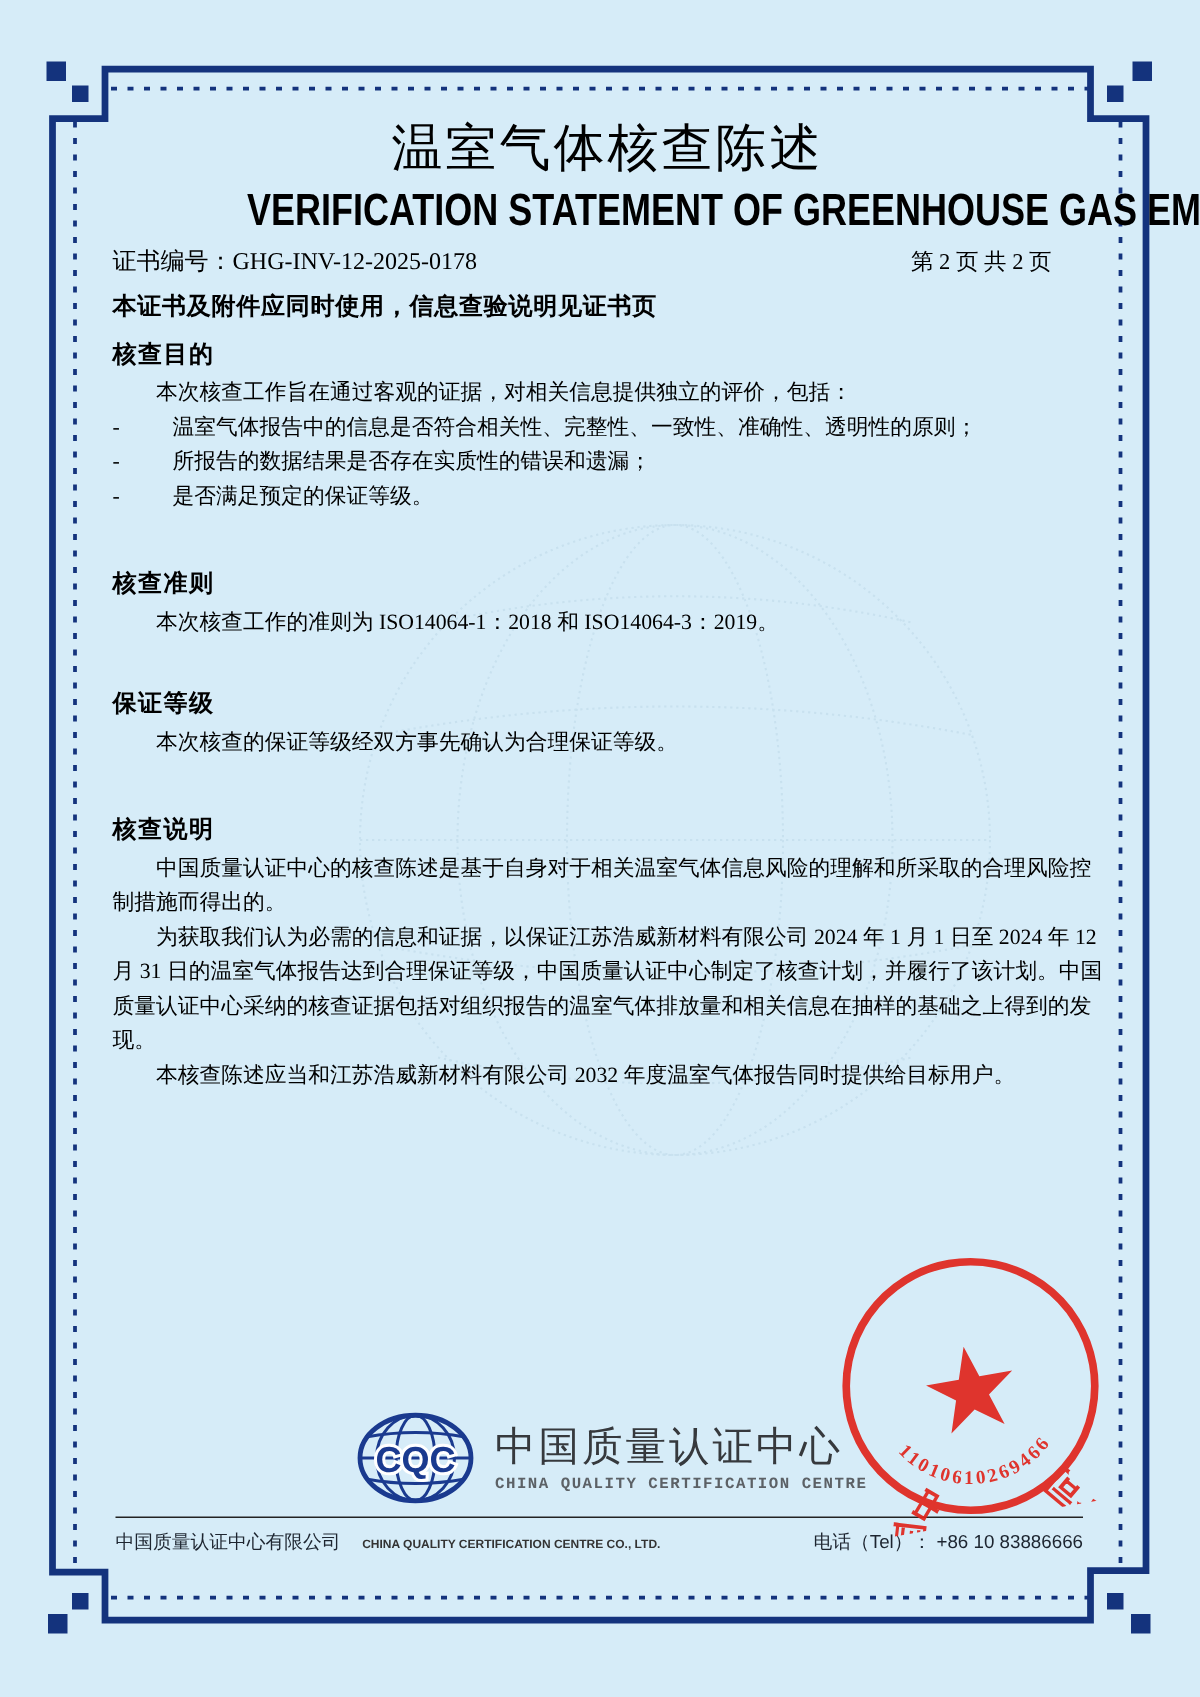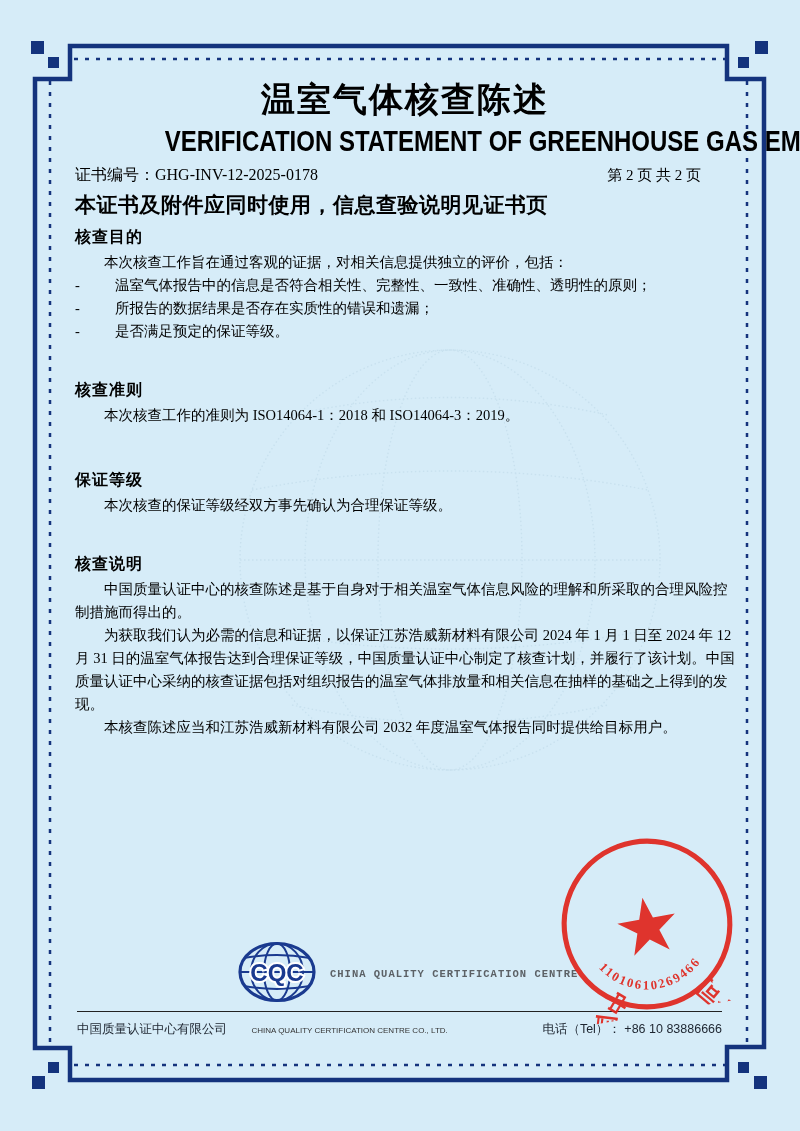--- a/index.html
+++ b/index.html
@@ -10,43 +10,43 @@
     font-family:"Liberation Serif","DejaVu Serif",serif; color:#000;
   }
   svg.frame, svg.watermark { position:absolute; left:0; top:0; }
   svg.watermark { opacity:.55; }
 
   .content { position:absolute; left:75px; top:57px; width:660px; }
 
   .title-cn {
     margin-top:20px; text-align:center;
     font-family:"Liberation Sans","DejaVu Sans",sans-serif;
-    font-weight:bold; font-size:34px; letter-spacing:2px; line-height:44px;
+    font-weight:normal; font-size:34px; letter-spacing:2px; line-height:44px;
   }
   .title-en-wrap { text-align:center; margin-top:2px; line-height:36px; }
   .title-en {
     display:inline-block; transform:scaleX(.8); transform-origin:center;
     font-family:"Liberation Sans","DejaVu Sans",sans-serif;
     font-weight:bold; font-size:30px; white-space:nowrap; letter-spacing:0;
   }
   .cert-row { display:flex; justify-content:space-between; align-items:baseline; font-size:16px; line-height:21px; }
   .cert-row .page-indicator { font-size:15px; padding-right:34px; }
   .usage-note {
     margin-top:8px; font-family:"Liberation Sans","DejaVu Sans",sans-serif;
-    font-weight:bold; font-size:21px; line-height:21px; letter-spacing:.5px;
+    font-weight:bold; font-size:16px; line-height:21px; letter-spacing:.5px;
   }
   .section h3 {
     font-family:"Liberation Sans","DejaVu Sans",sans-serif;
     font-weight:bold; font-size:16px; line-height:22px; letter-spacing:1px; margin-bottom:3px;
   }
   .section p  { font-size:14.5px; line-height:23px; }
   .indent     { text-indent:2em; }
   .sec-purpose    { margin-top:11px; }
   .sec-criteria   { margin-top:36px; }
-  .sec-assurance  { margin-top:42px; }
+  .sec-assurance  { margin-top:32px; }
   .sec-explain    { margin-top:36px; }
   .bullet-row  { display:flex; font-size:14.5px; line-height:23px; }
   .bullet-dash { width:40px; flex:0 0 40px; }
   .bullet-text { flex:1; }
 
   .stamp {
     position:absolute; left:557px; top:834px; width:180px; height:180px;
     transform:rotate(-10deg); opacity:.92; z-index:5;
   }
   .stamp text {
@@ -61,21 +61,21 @@
   .logo-text-en {
     font-family:Liberation Mono, monospace;
     font-size:10.5px; font-weight:bold; color:#5c6166; letter-spacing:1px; margin-top:4px; white-space:nowrap;
   }
 
   .footer { position:absolute; left:77px; top:1011px; width:645px; z-index:1;
     font-family:"Liberation Sans","DejaVu Sans",sans-serif; color:#1d2530; }
   .footer-rule { border-top:1.5px solid #222; margin-bottom:7px; }
   .footer-row { display:flex; justify-content:space-between; align-items:baseline; line-height:17px; }
   .f-cn  { font-size:12.5px; font-weight:500; }
-  .f-en  { font-size:8px;  font-weight:normal; margin-left:20px; color:#333; }
+  .f-en  { font-size:8px;  font-weight:bold; margin-left:10px; color:#333; }
   .f-tel { font-size:12.5px; font-weight:500; }
   .f-web { font-size:13.5px; font-weight:500; }
 </style>
 </head>
 <body>
 
 <div class="page">
 
   <svg class="watermark" width="800" height="1131" viewBox="0 0 800 1131">
     <g fill="none" stroke="#b7d3e3" stroke-width="1.4" stroke-dasharray="1.5 2.5" opacity=".8">
@@ -177,20 +177,21 @@
         <ellipse cx="40" cy="31" rx="37" ry="28.5" stroke-width="3.2"></ellipse>
         <ellipse cx="40" cy="31" rx="13" ry="28.5" stroke-width="2"></ellipse>
         <ellipse cx="40" cy="31" rx="26" ry="28.5" stroke-width="2"></ellipse>
         <path d="M 7,17 Q 40,11 73,17" stroke-width="2"></path>
         <path d="M 3,31 H 77" stroke-width="2"></path>
         <path d="M 7,45 Q 40,51 73,45" stroke-width="2"></path>
       </g>
       <text x="40" y="40" text-anchor="middle" font-family="Liberation Sans, DejaVu Sans, sans-serif" font-weight="bold" font-size="24" fill="#1a3a8f" stroke="#ffffff" stroke-width="4" paint-order="stroke">CQC</text>
     </svg>
     <div>
+      <div class="logo-text-cn">中国质量认证中心</div>
       <div class="logo-text-en">CHINA QUALITY CERTIFICATION CENTRE</div>
     </div>
   </div>
 
   <svg class="stamp" viewBox="0 0 176 176">
     <defs>
       <path id="sealTopArc" d="M 49,143.7 A 68 68 0 1 0 127,143.7"></path>
       <path id="sealBottomArc" d="M 32.6,120 A 64 64 0 0 0 143.4,120"></path>
     </defs>
     <circle cx="88" cy="88" r="81" fill="none" stroke="#e0251c" stroke-width="5"></circle>

